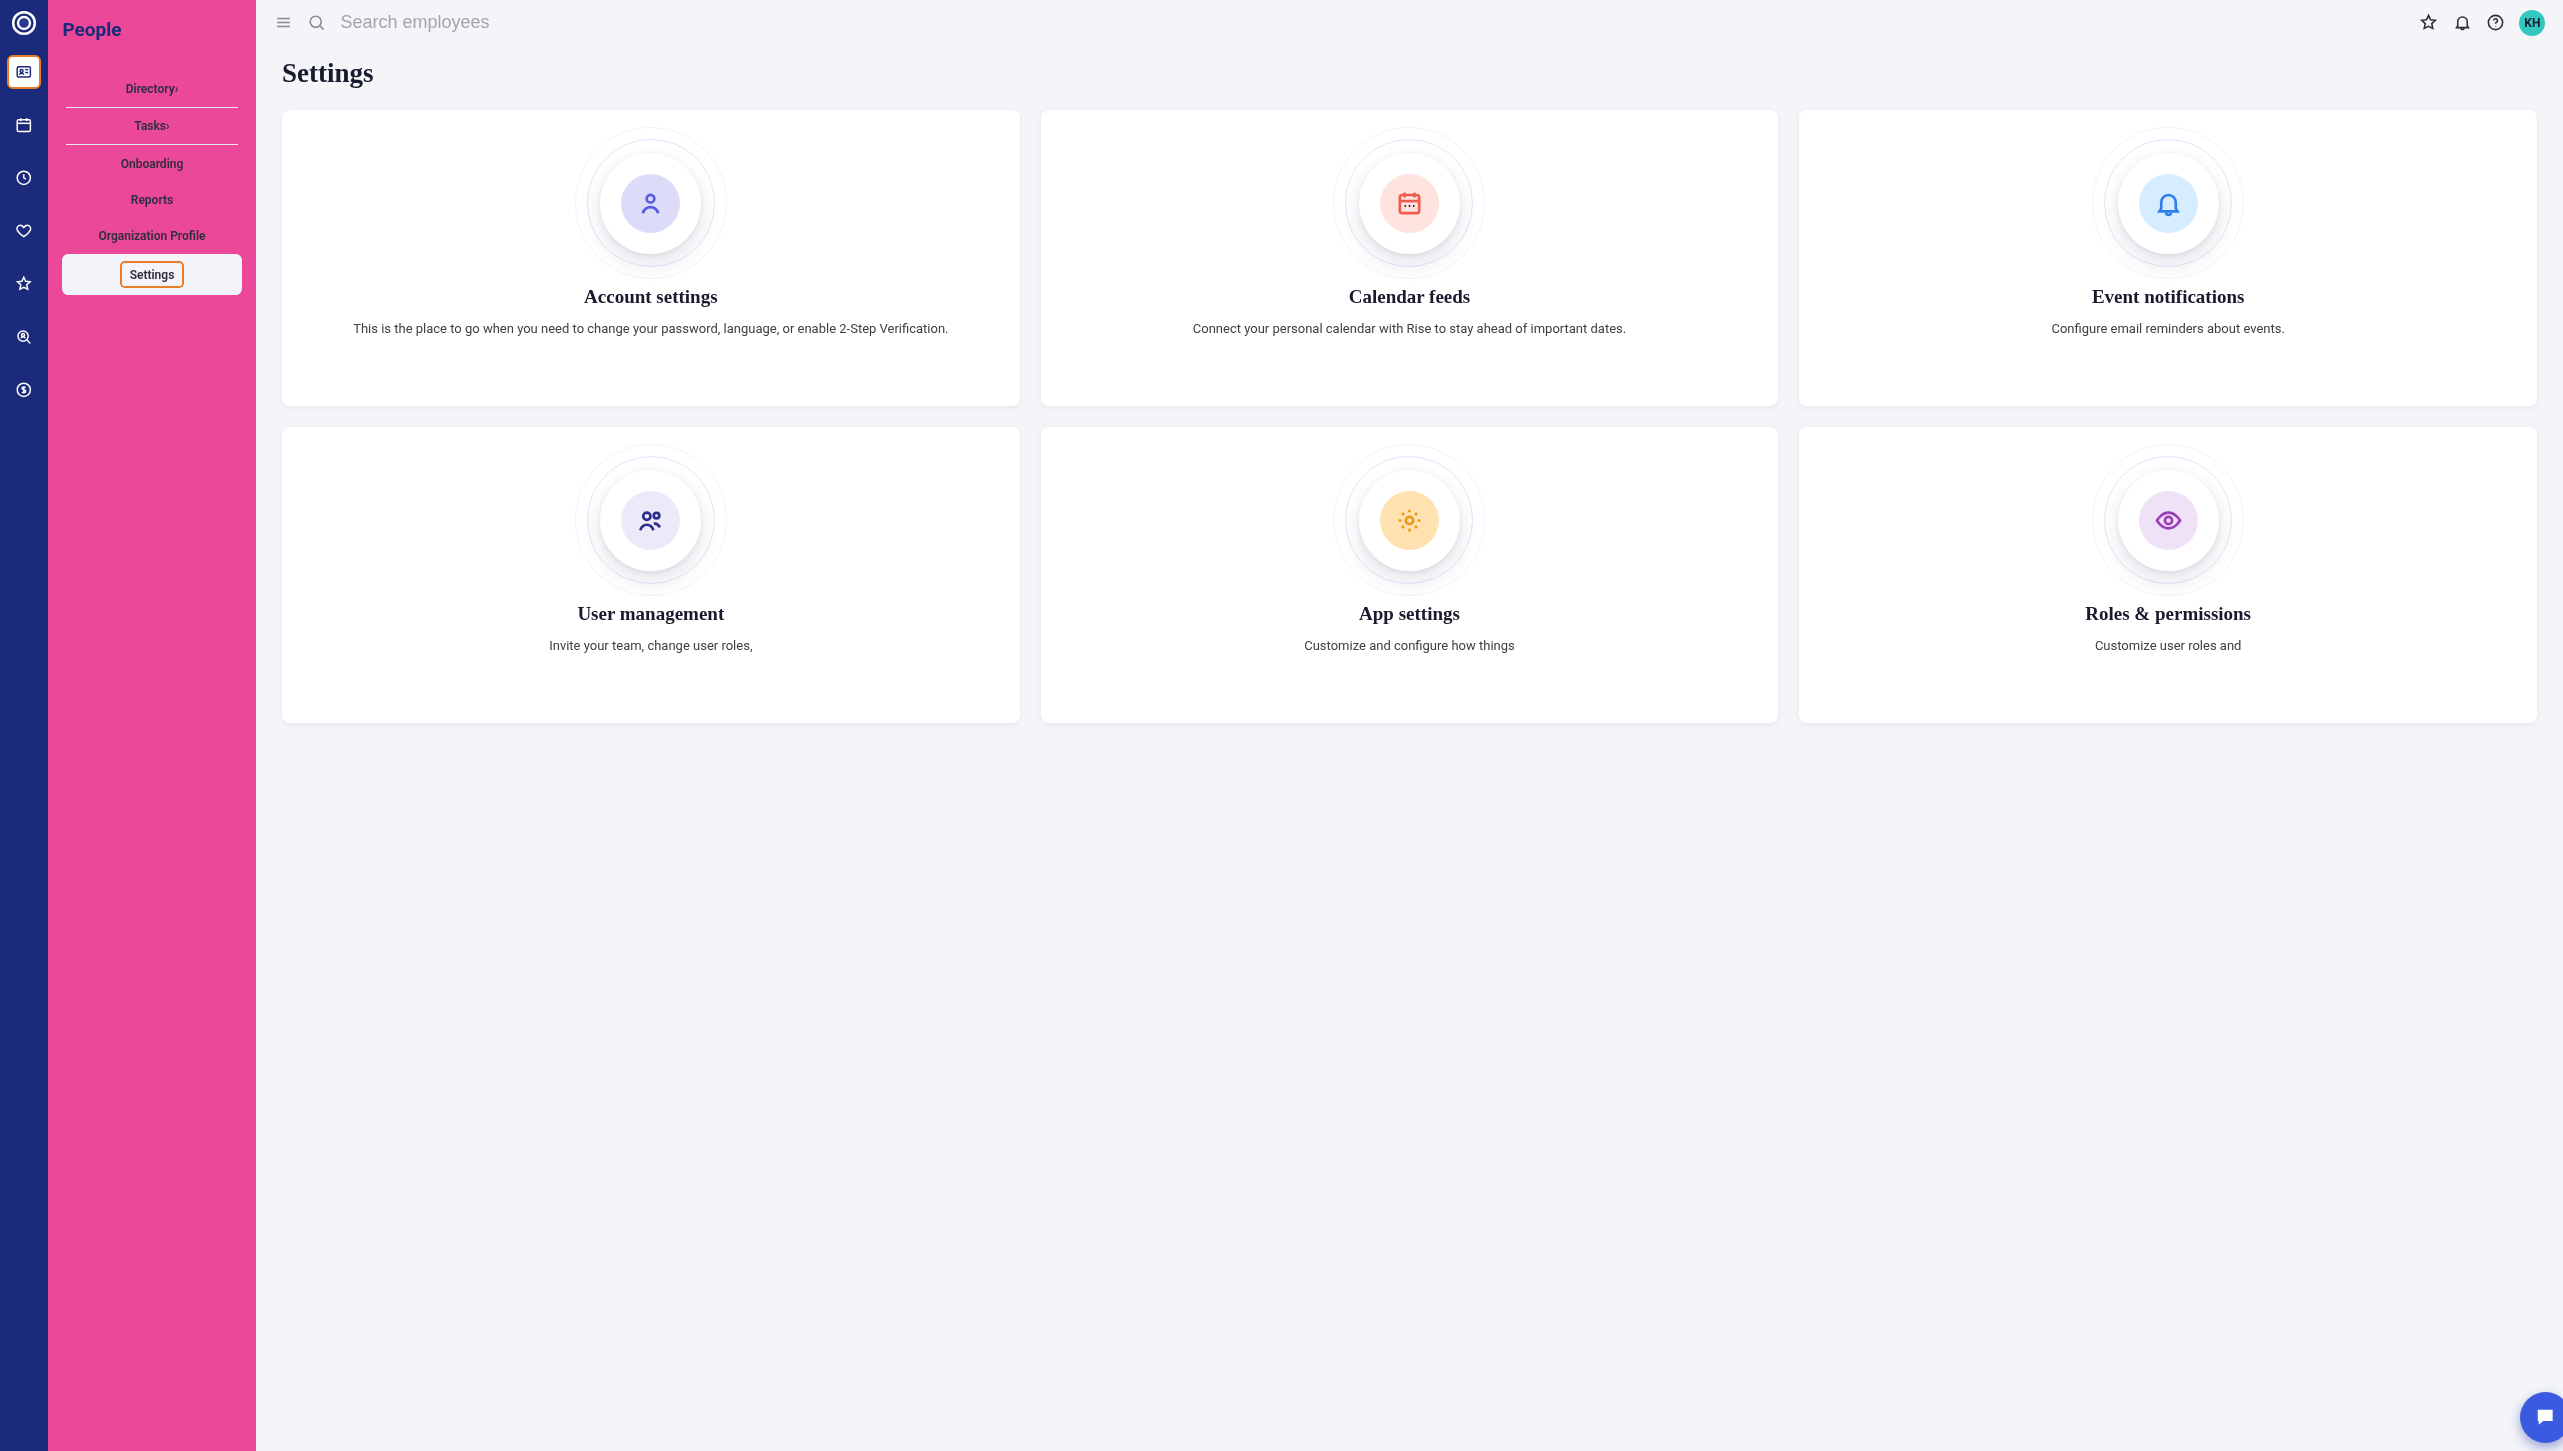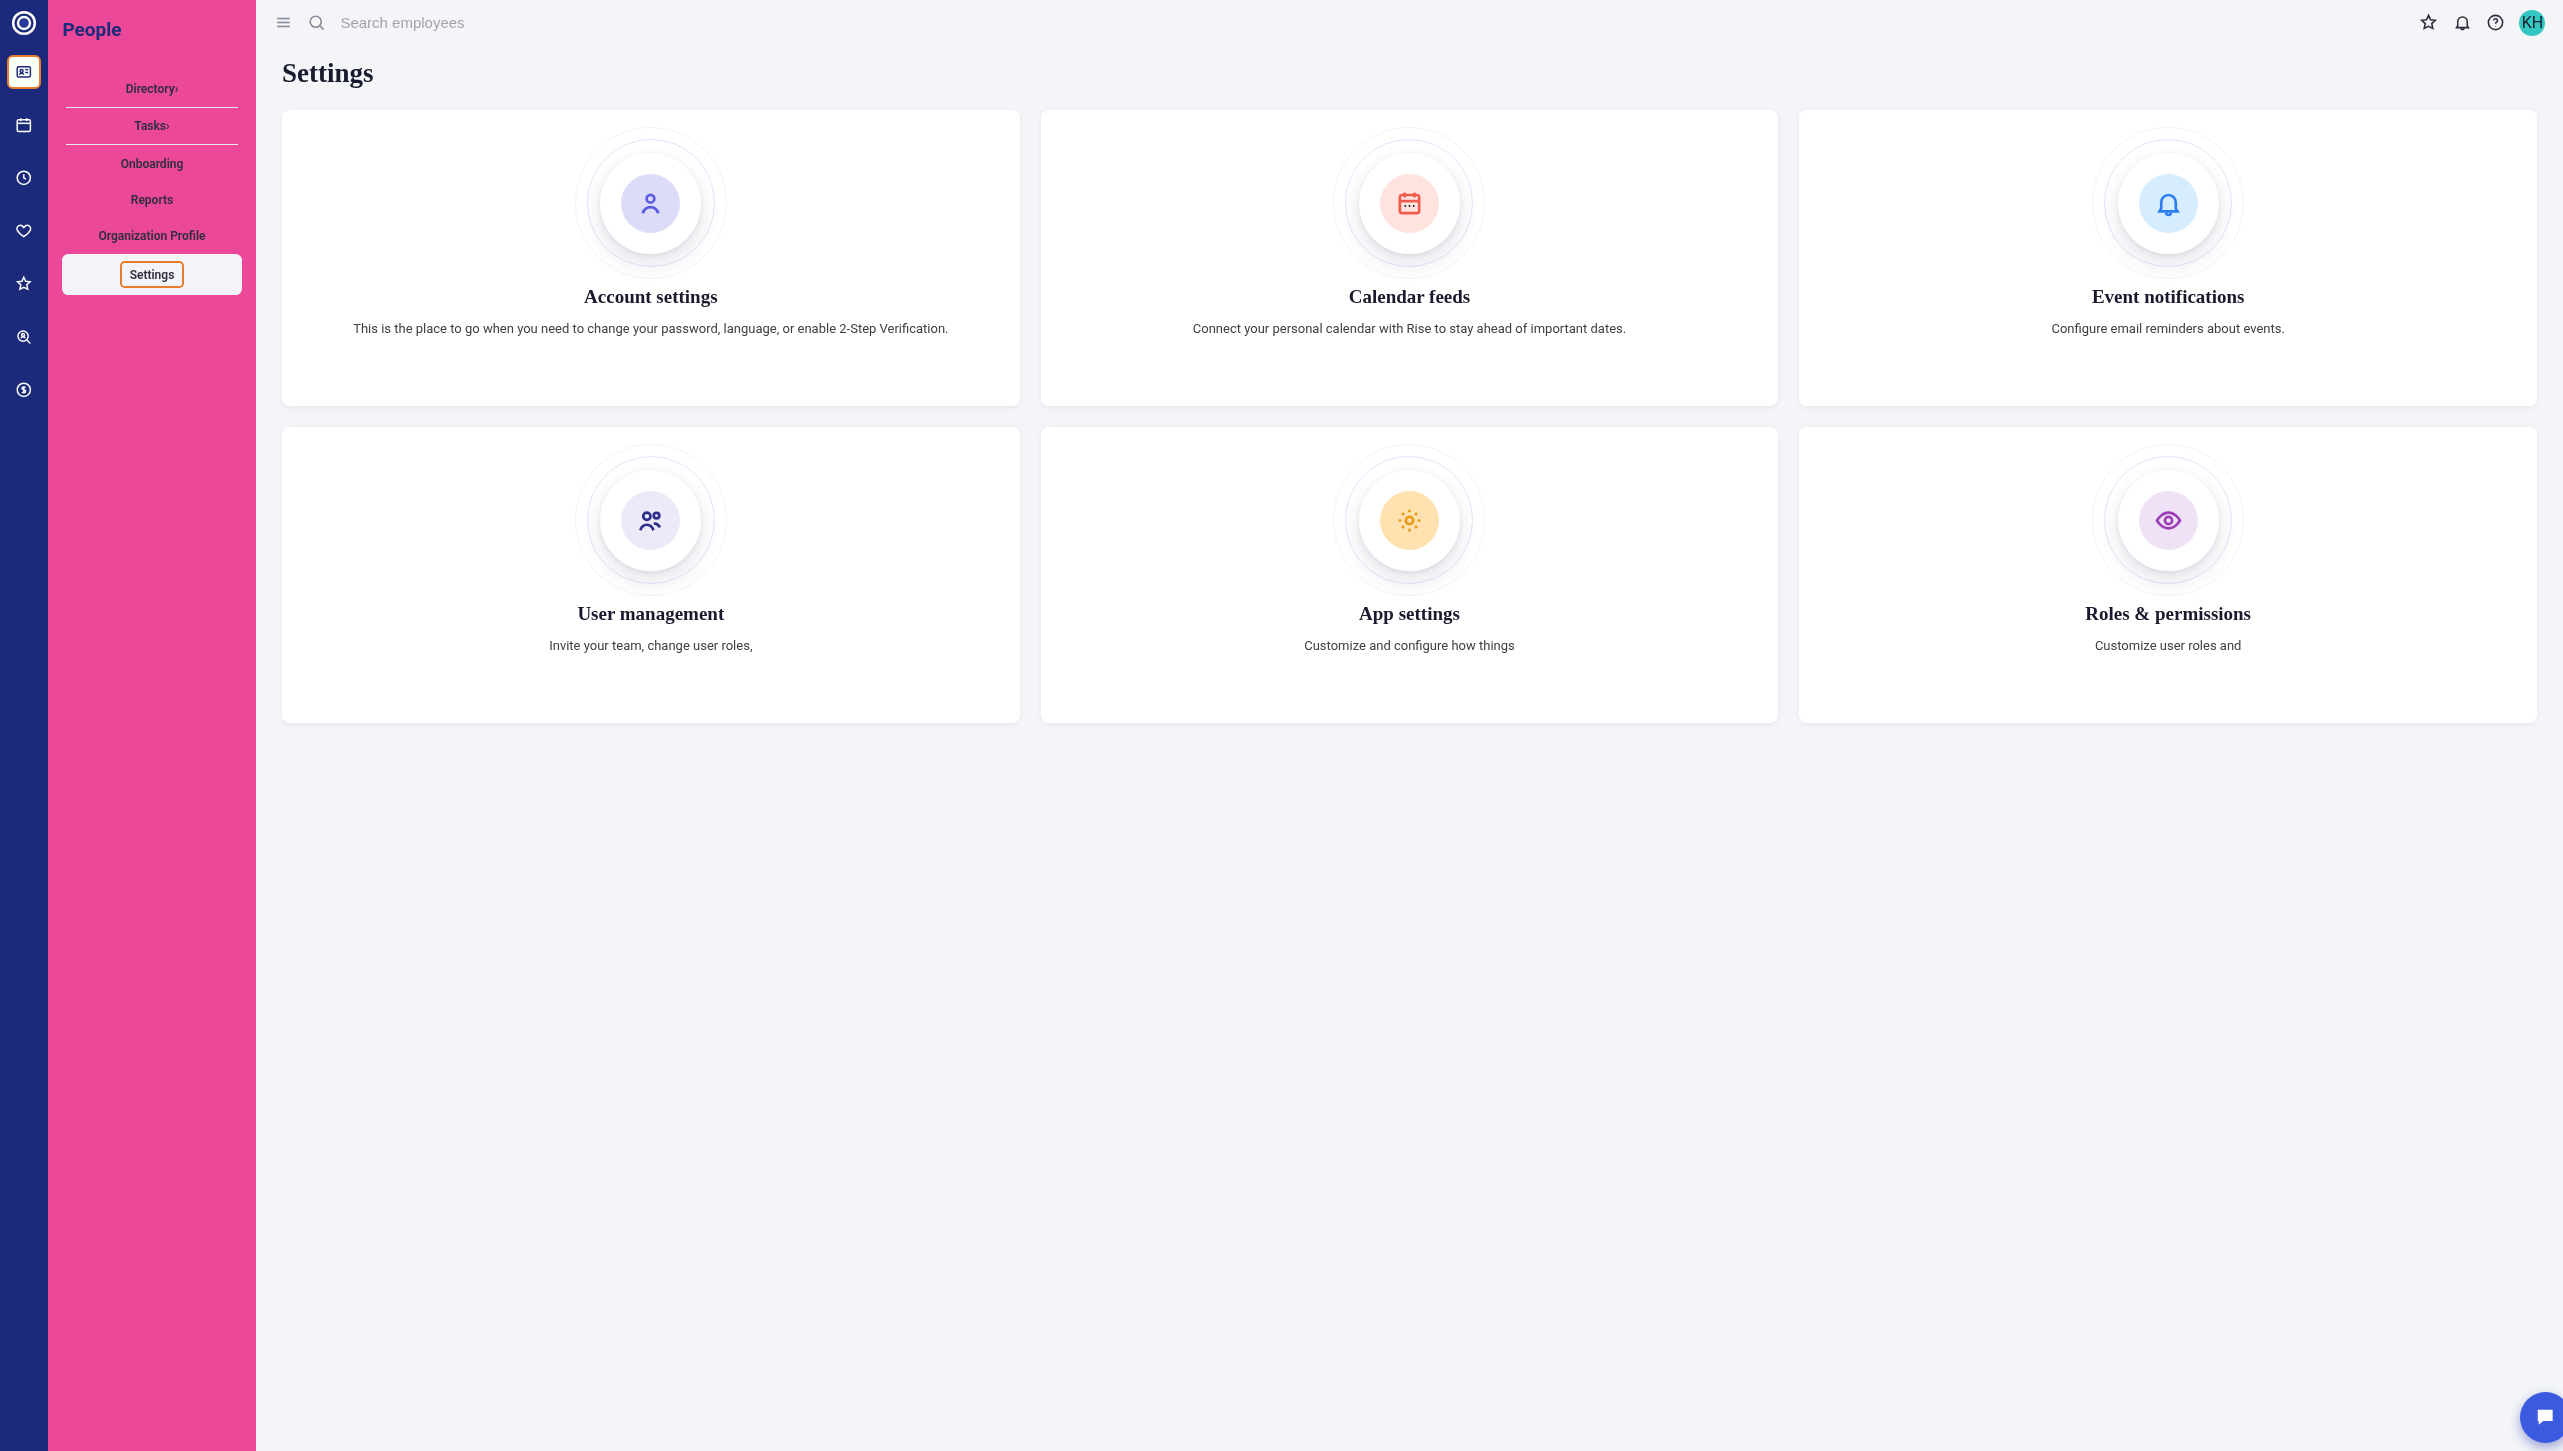--- a/index.html
+++ b/index.html
@@ -104,35 +104,35 @@
     gap: 14.4px;
   }
   .topbar .ham, .topbar .search-icon, .topbar .ticon {
     width: 19px; height: 19px; display:flex; align-items:center; justify-content:center;
     color: #8a8a9a;
     cursor: pointer;
   }
   .topbar input {
     border: none;
     background: transparent;
-    font-size: 15px;
+    font-size: 18px;
     color: #4c1d95;
     flex: 0 0 320px;
     outline: none;
   }
   .topbar input::placeholder { color: #a3a3b0; }
   .topbar .spacer { flex: 1; }
   .topbar .ticon { color:#2e2e3d; }
   .avatar {
     width: 26px; height: 26px;
     border-radius: 50%;
     background: #33c7c1;
     color: #1a1a2e;
-    font-size: 16px;
-    font-weight: 400;
+    font-size: 12px;
+    font-weight: 700;
     display: flex; align-items: center; justify-content: center;
     cursor: pointer;
   }
   .content {
     flex: 1;
     padding: 8px 26px 26px;
     overflow-y: auto;
   }
   .content h2 {
     font-family: Georgia, "Times New Roman", serif;

